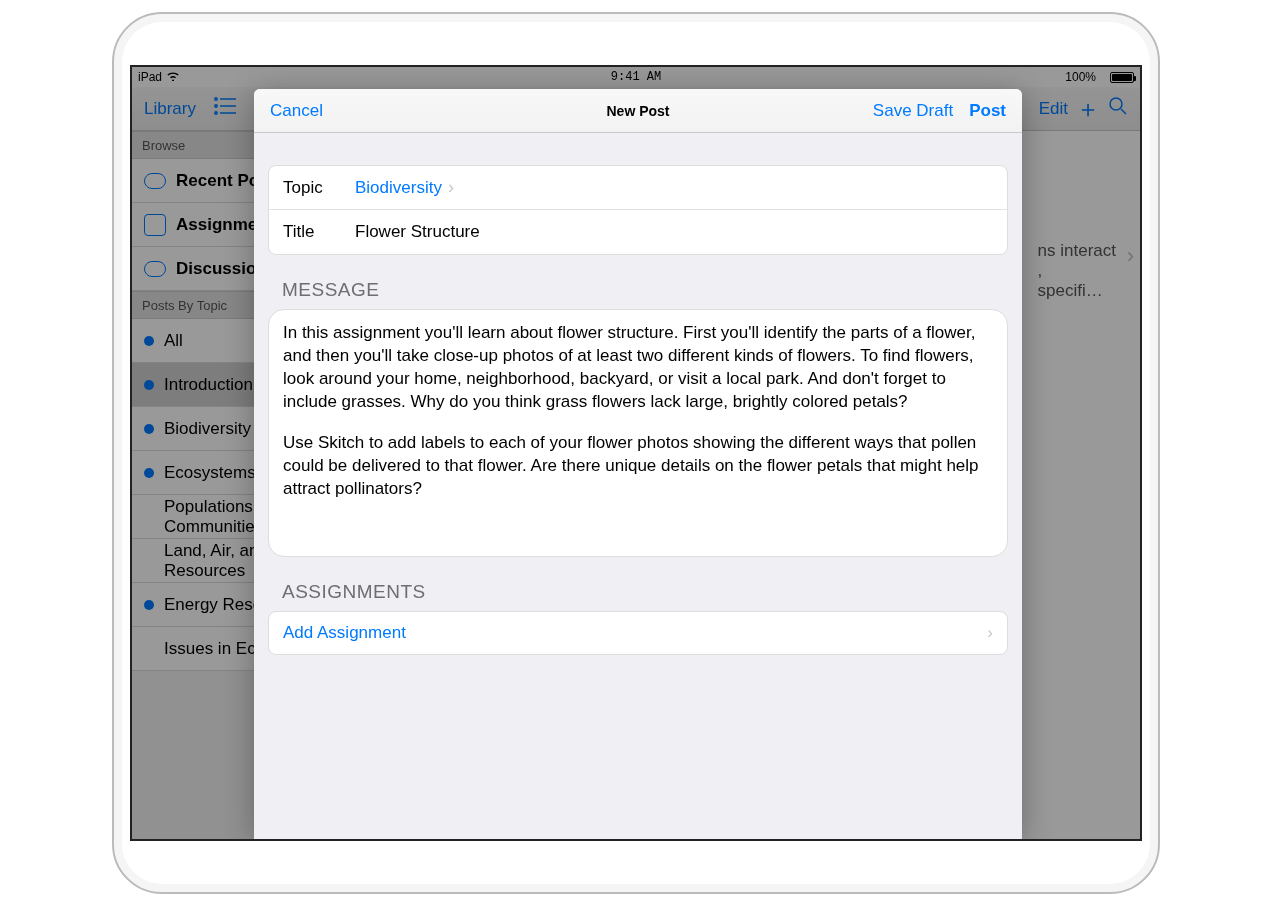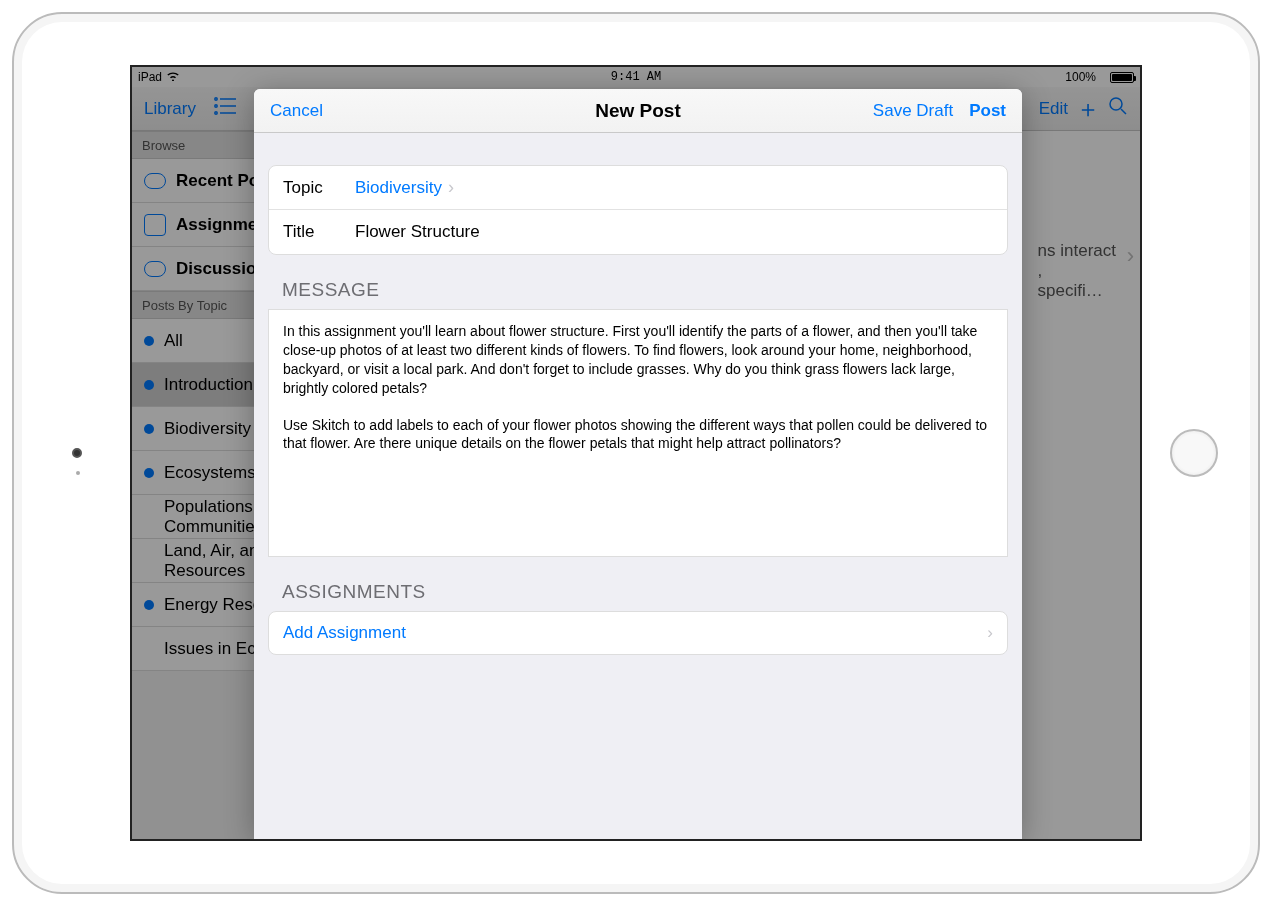--- a/index.html
+++ b/index.html
@@ -6,21 +6,21 @@
 body {
   font-family: -apple-system, "Helvetica Neue", Helvetica, Arial, sans-serif;
   background: #fff;
   display: flex;
   justify-content: center;
   align-items: center;
   min-height: 906px;
   width: 1272px;
 }
 .ipad-frame {
-  width: 1248px;
+  width: 1048px;
   height: 882px;
   background: #fff;
   border: 2px solid #bbb;
   border-radius: 50px;
   position: relative;
   display: flex;
   align-items: center;
   justify-content: center;
   box-shadow: inset 0 0 0 8px #f5f5f5;
 }
@@ -168,21 +168,21 @@
 }
 .modal-header {
   height: 44px;
   background: linear-gradient(#f8f8f8, #f2f2f2);
   border-bottom: 1px solid #c9c9c9;
   display:flex; align-items:center;
   padding: 0 16px;
 }
 .modal-header .btn { color:#007aff; font-size:17px; }
 .modal-header .btn.bold { font-weight:600; }
-.modal-header .title { position:absolute; left:50%; transform:translateX(-50%); font-size:19px; font-weight:600; color:#000;text-align:center;}
+.modal-header .title { position:absolute; left:50%; transform:translateX(-50%); font-size:14px; font-weight:600; color:#000;text-align:center;}
 .modal-header .right-btns { margin-left:auto; display:flex; gap:16px;}
 .modal-body { flex:1; overflow-y:auto; padding: 32px 14px 14px 14px;}
 .form-group {
   background:#fff;
   border-radius: 8px;
   overflow:hidden;
   border: 0.5px solid #ddd;
 }
 .form-row {
   display:flex; align-items:center;
@@ -192,24 +192,24 @@
   font-size:17px;
 }
 .form-row:last-child { border-bottom:none;}
 .form-label { width: 72px; color:#000;}
 .form-value { color:#000;}
 .form-value.link { color:#007aff;}
 .chev { color:#c8c8cd; margin-left:6px; font-size:18px;}
 .section-label { font-size:19px; color:#6d6d72; text-transform:uppercase; padding: 24px 14px 8px 14px; letter-spacing:0.5px;}
 .message-box {
   background:#fff;
-  border-radius:0;
+  border-radius:16px;
   border: 0.5px solid #ddd;
   padding: 12px 14px;
-  font-size:14px;
+  font-size:17px;
   color:#000;
   line-height: 1.35;
   min-height: 248px;
 }
 .message-box p { margin-bottom: 18px;}
 .assignment-row {
   background:#fff;
   border-radius:8px;
   border: 0.5px solid #ddd;
   display:flex; align-items:center;

